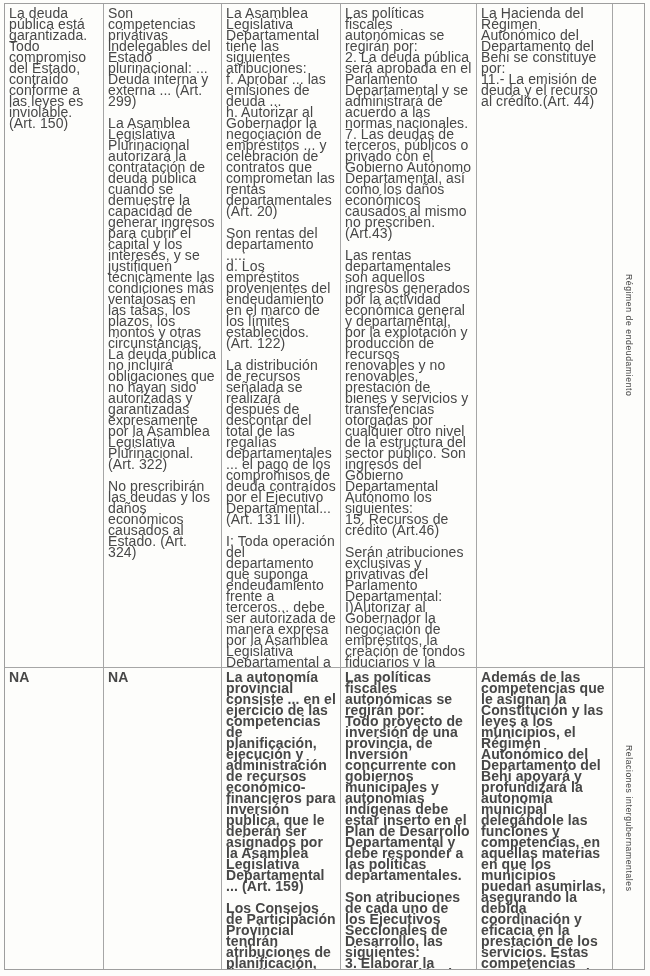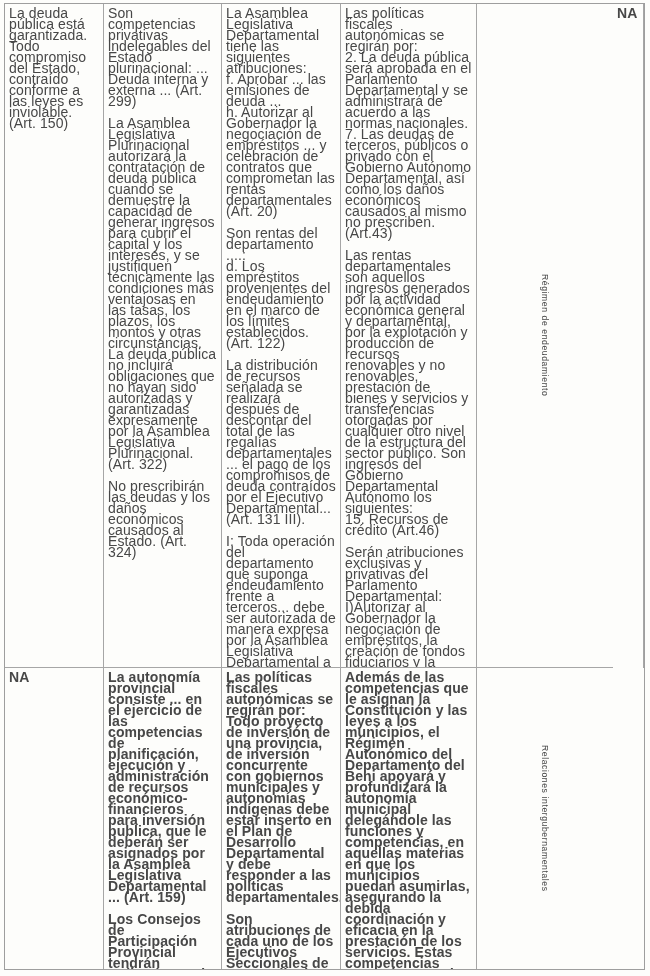--- a/index.html
+++ b/index.html
@@ -90,20 +90,22 @@
 
 Las rentas departamentales son aquellos ingresos generados por la actividad económica general y departamental, por la explotación y producción de recursos renovables y no renovables, prestación de bienes y servicios y transferencias otorgadas por cualquier otro nivel de la estructura del sector público. Son ingresos del Gobierno Departamental Autónomo los siguientes:
 15. Recursos de crédito (Art.46)
 
 Serán atribuciones exclusivas y privativas del Parlamento Departamental:
 I)Autorizar al Gobernador la negociación de empréstitos, la creación de fondos fiduciarios y la realización de contratos y convenios que comprometan las rentas departamentales. (art. 77)
 
 Endeudamiento departamental.
 El Gobierno departamental podrá contraer endeudamiento sólo con autorización del órgano legislativo y opinión favorable del Ejecutivo departamental. La opinión favorable deberá ser compatible con los límites de endeudamiento establecidos por ley.
 Los límites de endeudamiento, conceptualmente, incluyen a la deuda flotante, al flujo y stock de la deuda externa e interna, que incluye amortizaciones intereses y comisiones.</div>
+    <div class="cell">La Hacienda del Régimen Autonómico del Departamento del Beni se constituye por:
+11.- La emisión de deuda y el recurso al crédito.(Art. 44)</div>
     <div class="label-cell">
       <span class="rotated-label">Régimen de endeudamiento</span>
     </div>
 
     <div class="cell last-row">NA</div>
     <div class="cell last-row">NA</div>
     <div class="cell last-row">La autonomía provincial consiste ... en el ejercicio de las competencias de planificación, ejecución y administración de recursos económico-financieros para inversión publica, que le deberán ser asignados por la Asamblea Legislativa Departamental ... (Art. 159)
 
 Los Consejos de Participación Provincial tendrán atribuciones de planificación, fiscalización y ejecución en la asignación de recursos (Art. 160 II).
 

